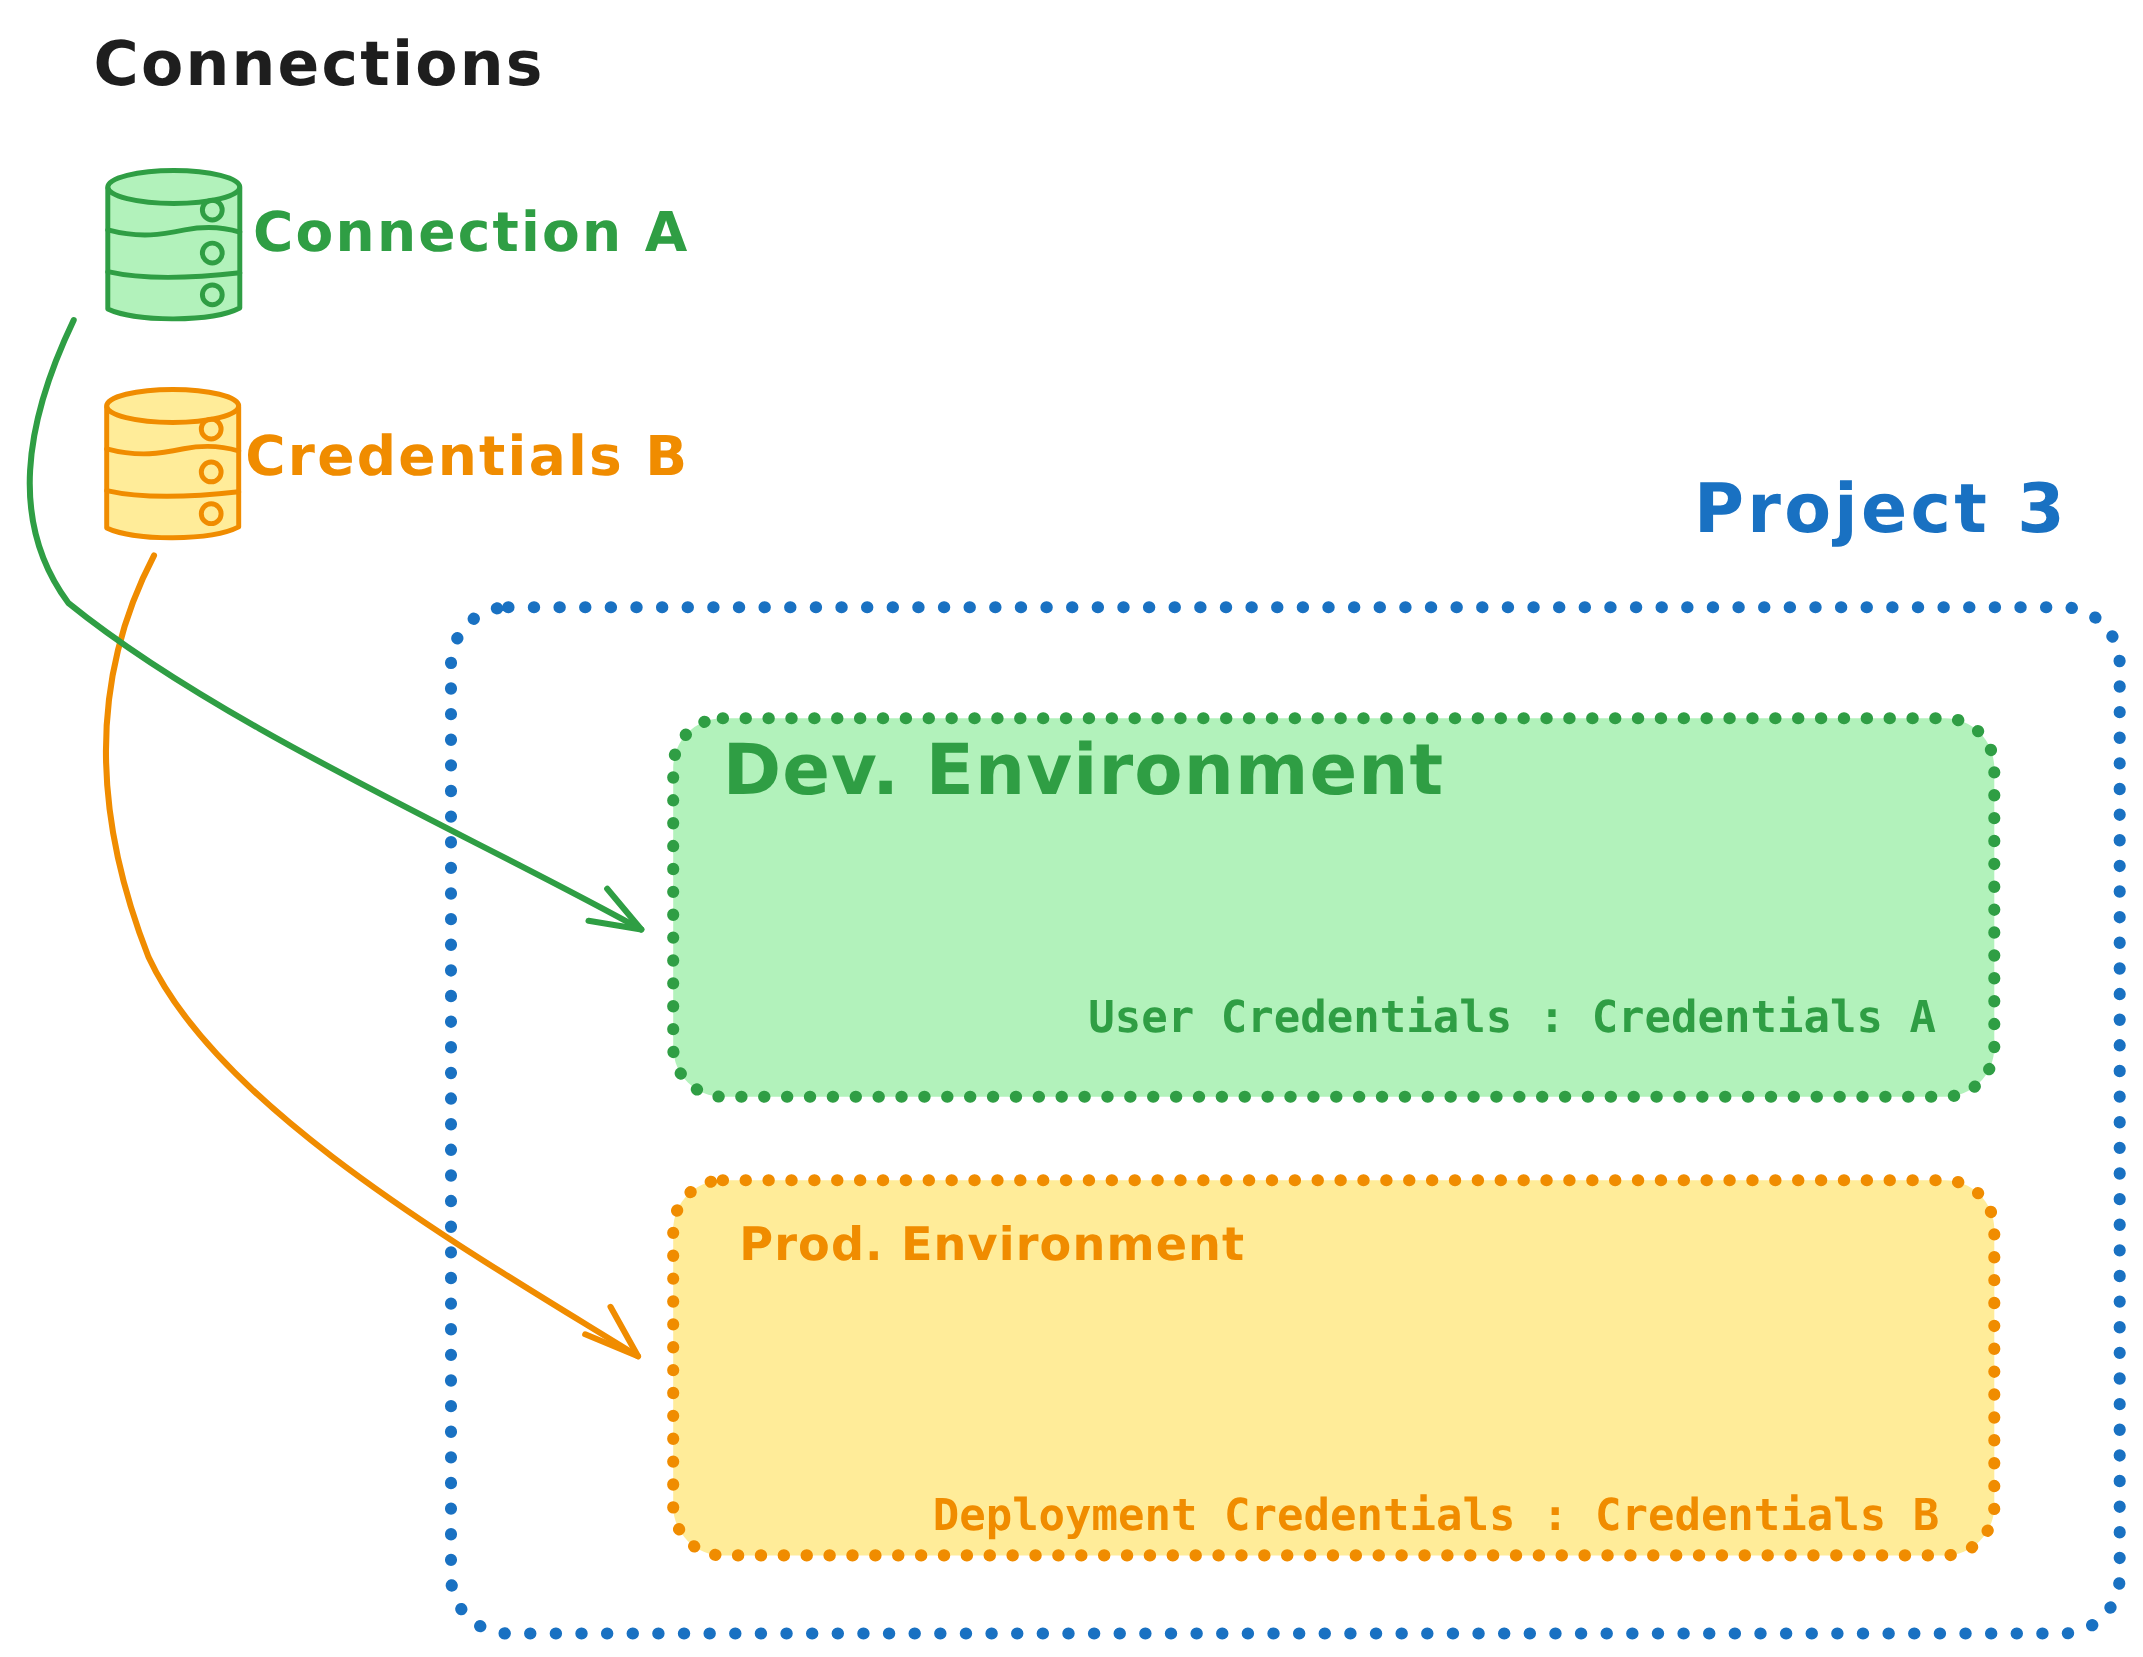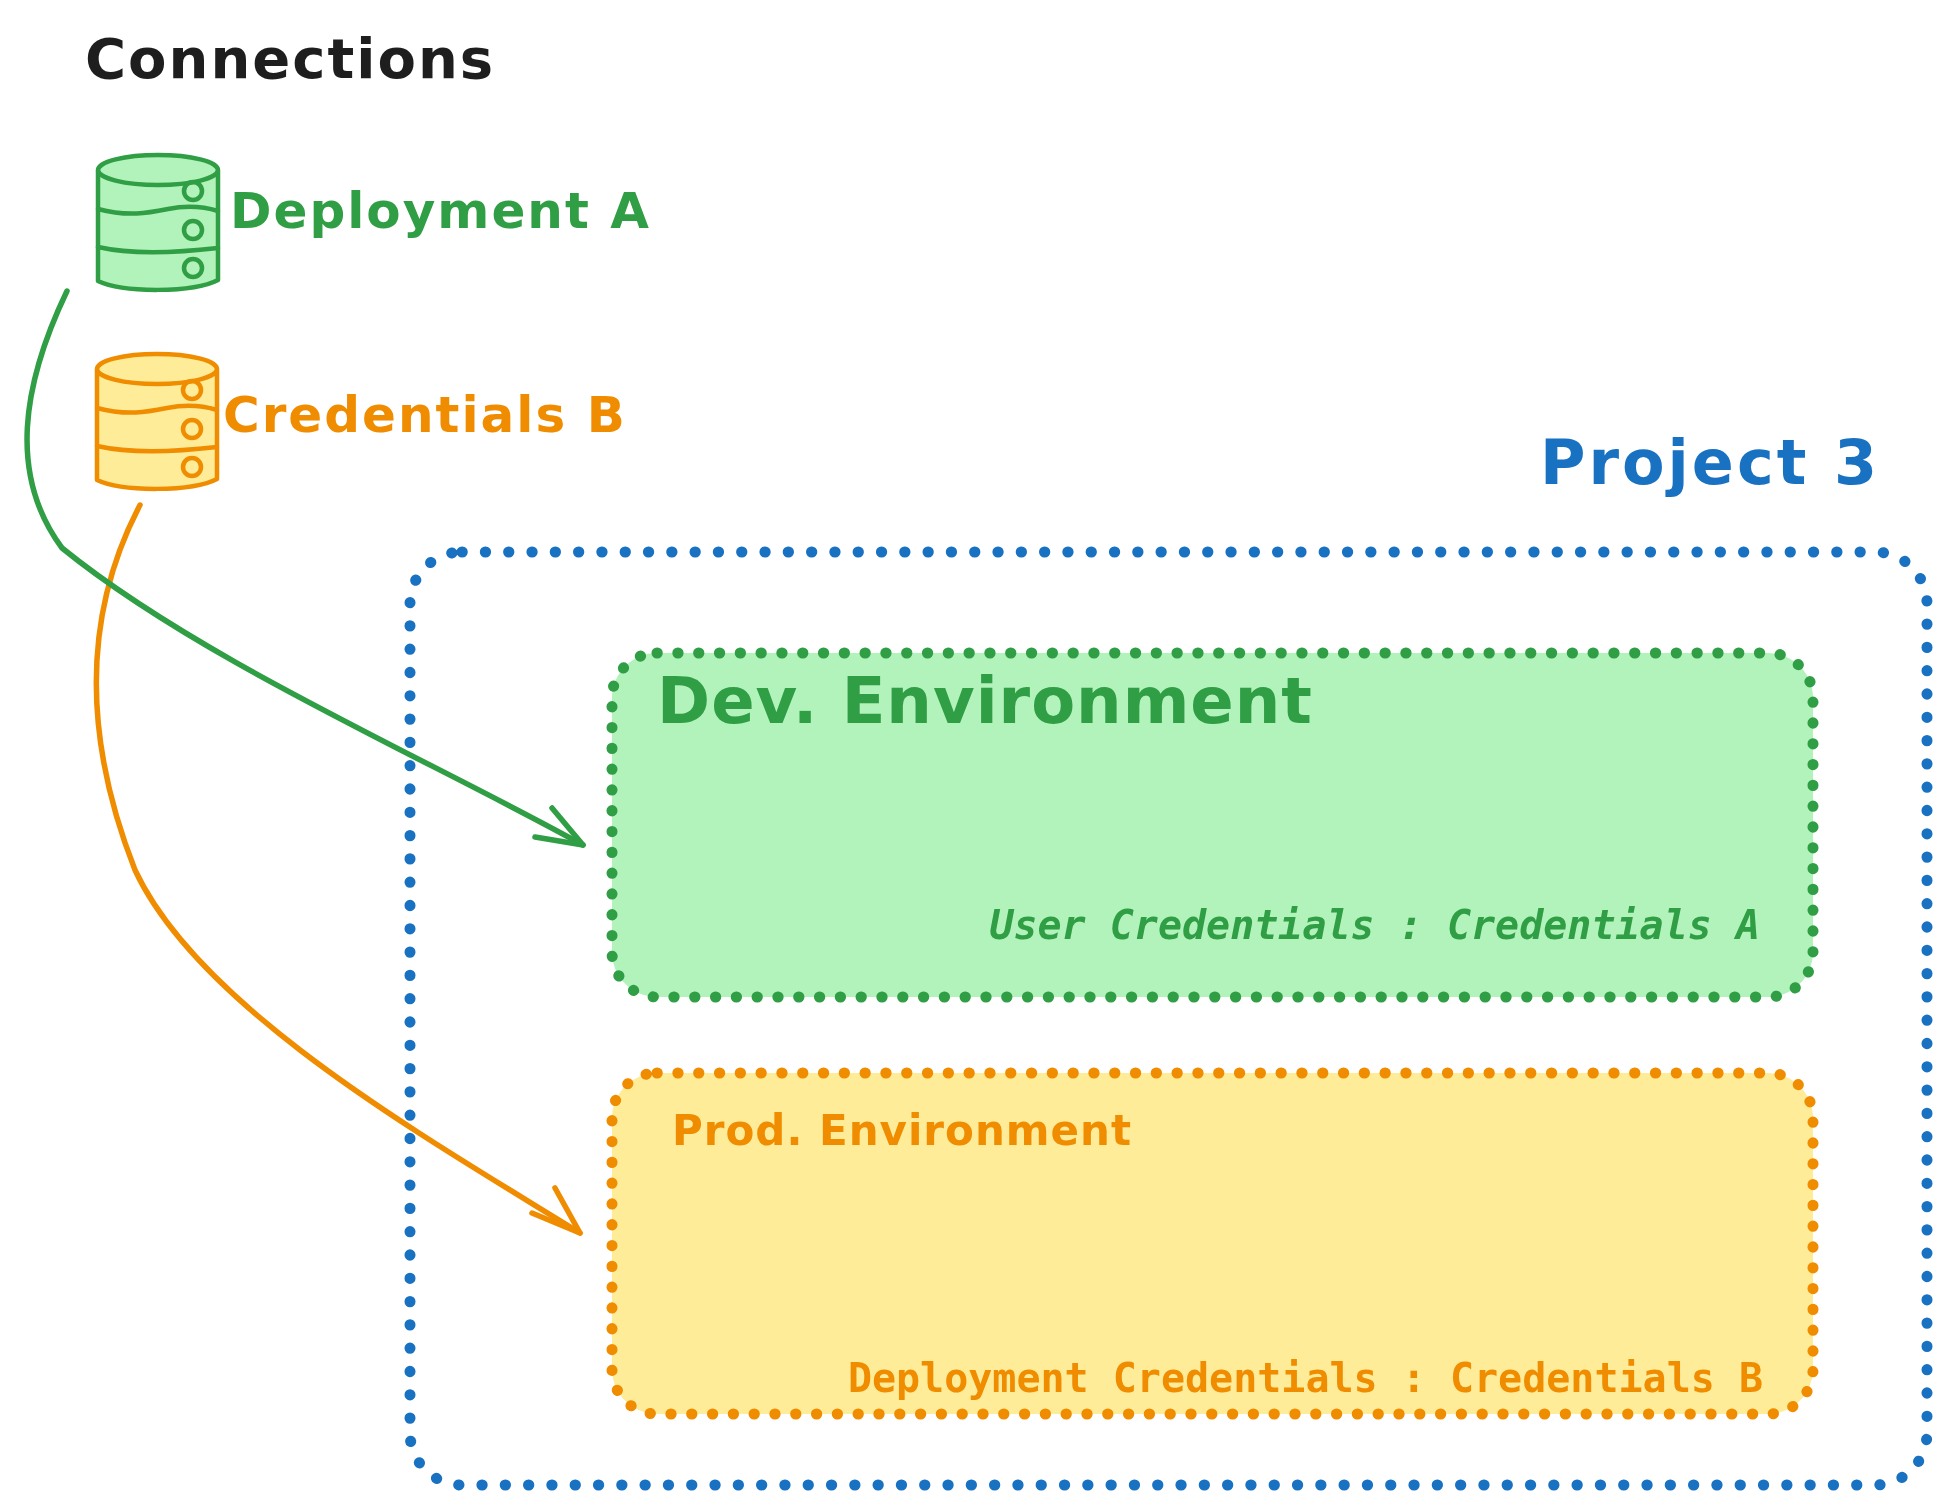--- a/index.html
+++ b/index.html
@@ -13,21 +13,21 @@
   }
   .layer{position:absolute;left:0;top:0;width:1948px;height:1506px;}
   .label{position:absolute;white-space:nowrap;font-weight:bold;}
   .t-title{left:85px;top:26px;font-size:56px;letter-spacing:2px;color:var(--c-ink);}
   .t-connA{left:230px;top:182px;font-size:50px;letter-spacing:2px;color:var(--c-green);}
   .t-connB{left:223px;top:386px;font-size:50px;letter-spacing:2px;color:var(--c-orange);}
   .t-project{left:1540px;top:426px;font-size:62px;letter-spacing:3px;color:var(--c-blue);}
   .t-dev{left:657px;top:664px;font-size:64px;letter-spacing:1px;color:var(--c-green);}
   .t-prod{left:672px;top:1106px;font-size:42px;letter-spacing:1px;color:var(--c-orange);}
   .t-credA{right:188px;top:902px;font-size:40px;color:var(--c-green);
-           font-family:"DejaVu Sans Mono", monospace;text-align:center;font-style:italic;}
+           font-family:"DejaVu Sans Mono", monospace;text-align:center;}
   .t-credB{right:185px;top:1327px;font-size:40px;color:var(--c-orange);
            font-family:"DejaVu Sans Mono", monospace;text-align:right;margin-top:28px;}
 
   
   .box-blue{fill:none;stroke:var(--c-blue);stroke-width:11;
             stroke-dasharray:0.3 23;stroke-linecap:round;}
   .box-green{fill:var(--c-green-fill);stroke:var(--c-green);stroke-width:11;
             stroke-dasharray:0.3 20.5;stroke-linecap:round;}
   .box-orange{fill:var(--c-orange-fill);stroke:var(--c-orange);stroke-width:11;
             stroke-dasharray:0.3 20.5;stroke-linecap:round;}
@@ -73,21 +73,21 @@
       <path class="arrow-green" d="M67 291 C22 385 8 475 62 548 C200 660 430 760 583 845"></path>
       <polyline class="arrow-green" points="552,808 583,845 535,837"></polyline>
     </g>
 
     <use href="#db-cyl" x="93" y="153" style="--cyl-fill:var(--c-green-fill);--cyl-stroke:var(--c-green)"></use>
     <use href="#db-cyl" x="92" y="352" style="--cyl-fill:var(--c-orange-fill);--cyl-stroke:var(--c-orange)"></use>
   </svg>
 
   <div class="label t-title">Connections</div>
 
-  <div class="label t-connA">Deployment A</div>
+  <div class="label t-connA">Connection A</div>
 
   <div class="label t-connB">Credentials B</div>
 
   <div class="label t-project">Project 3</div>
 
   <div class="label t-dev">Dev. Environment</div>
 
   <div class="label t-credA">User Credentials : Credentials A</div>
 
   <div class="label t-prod">Prod. Environment</div>

